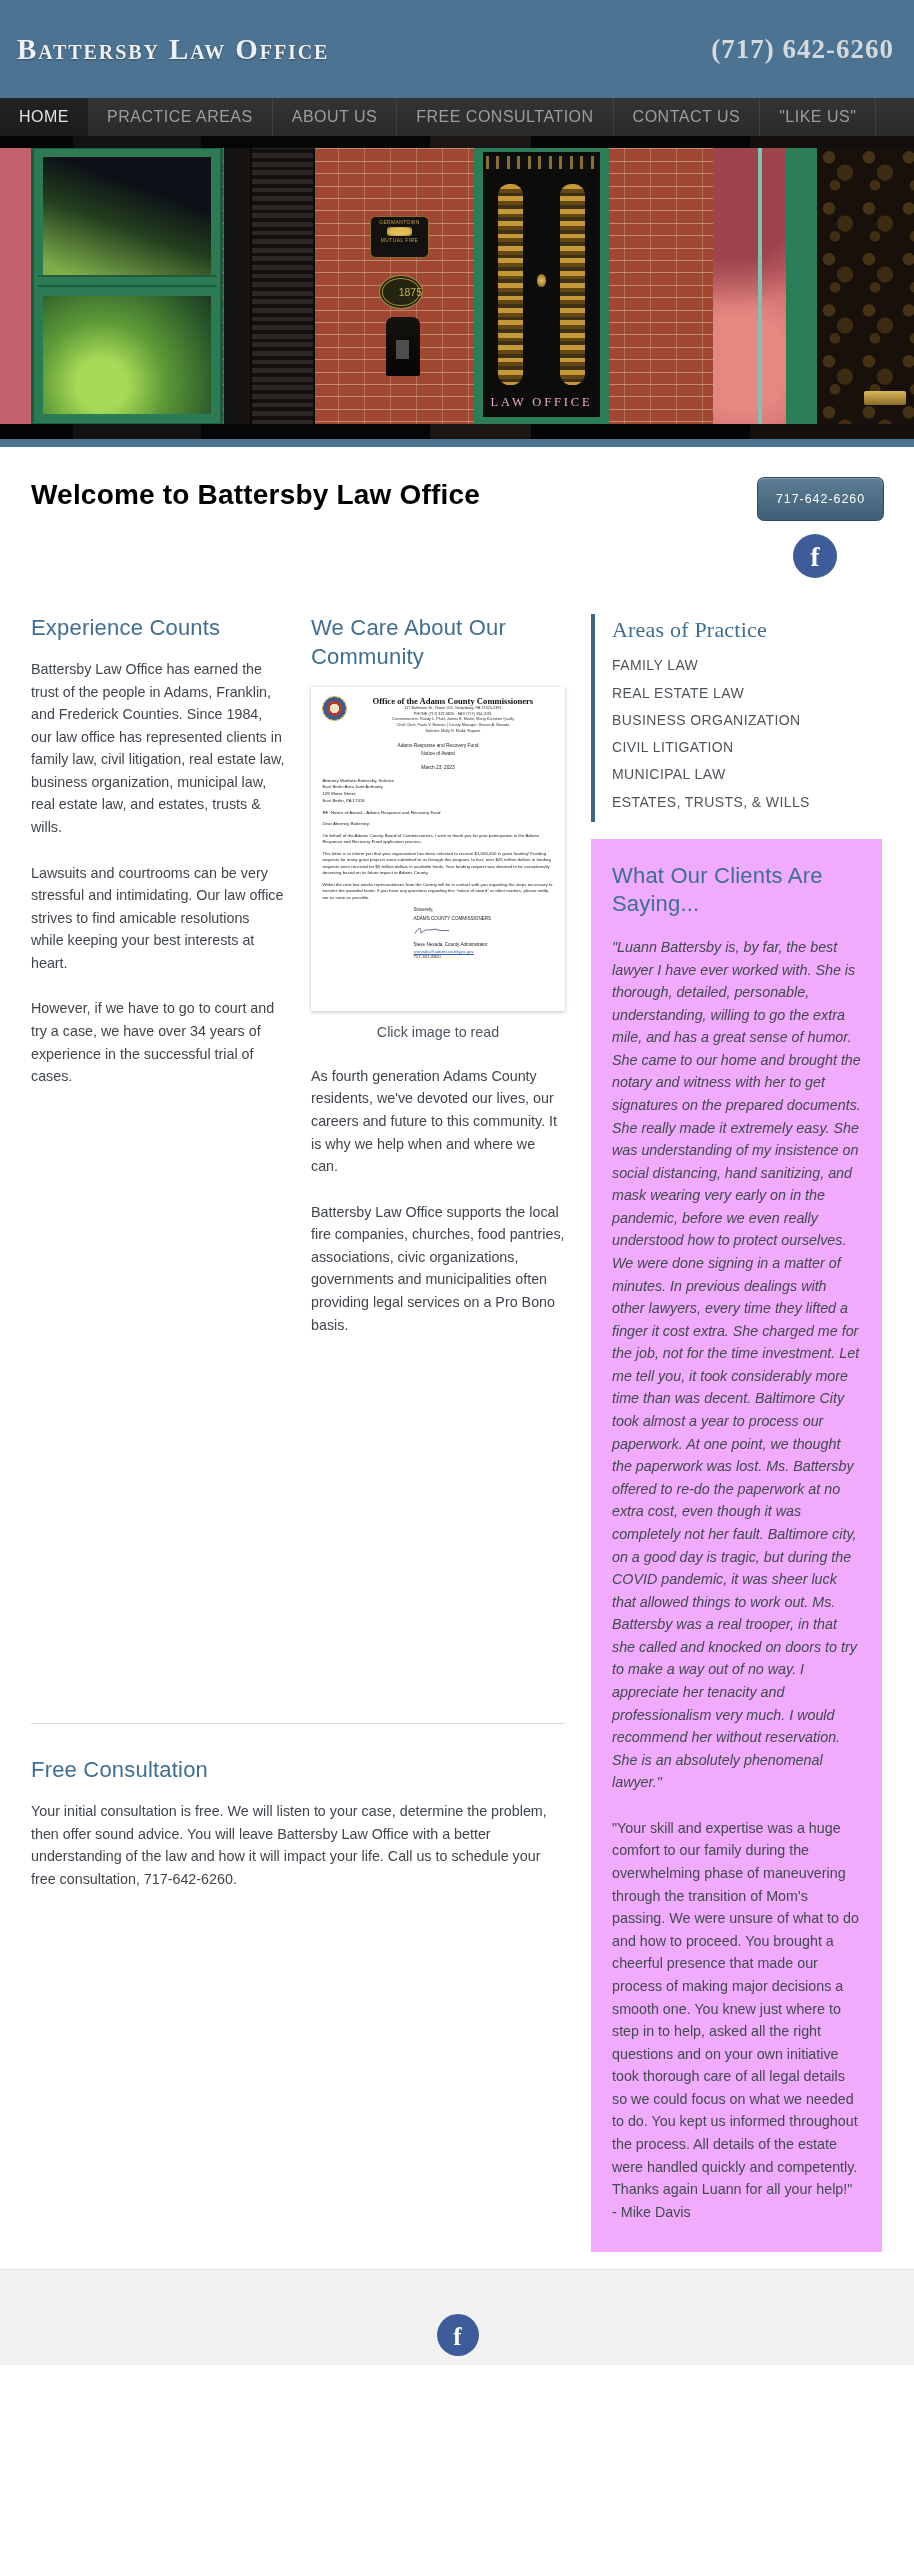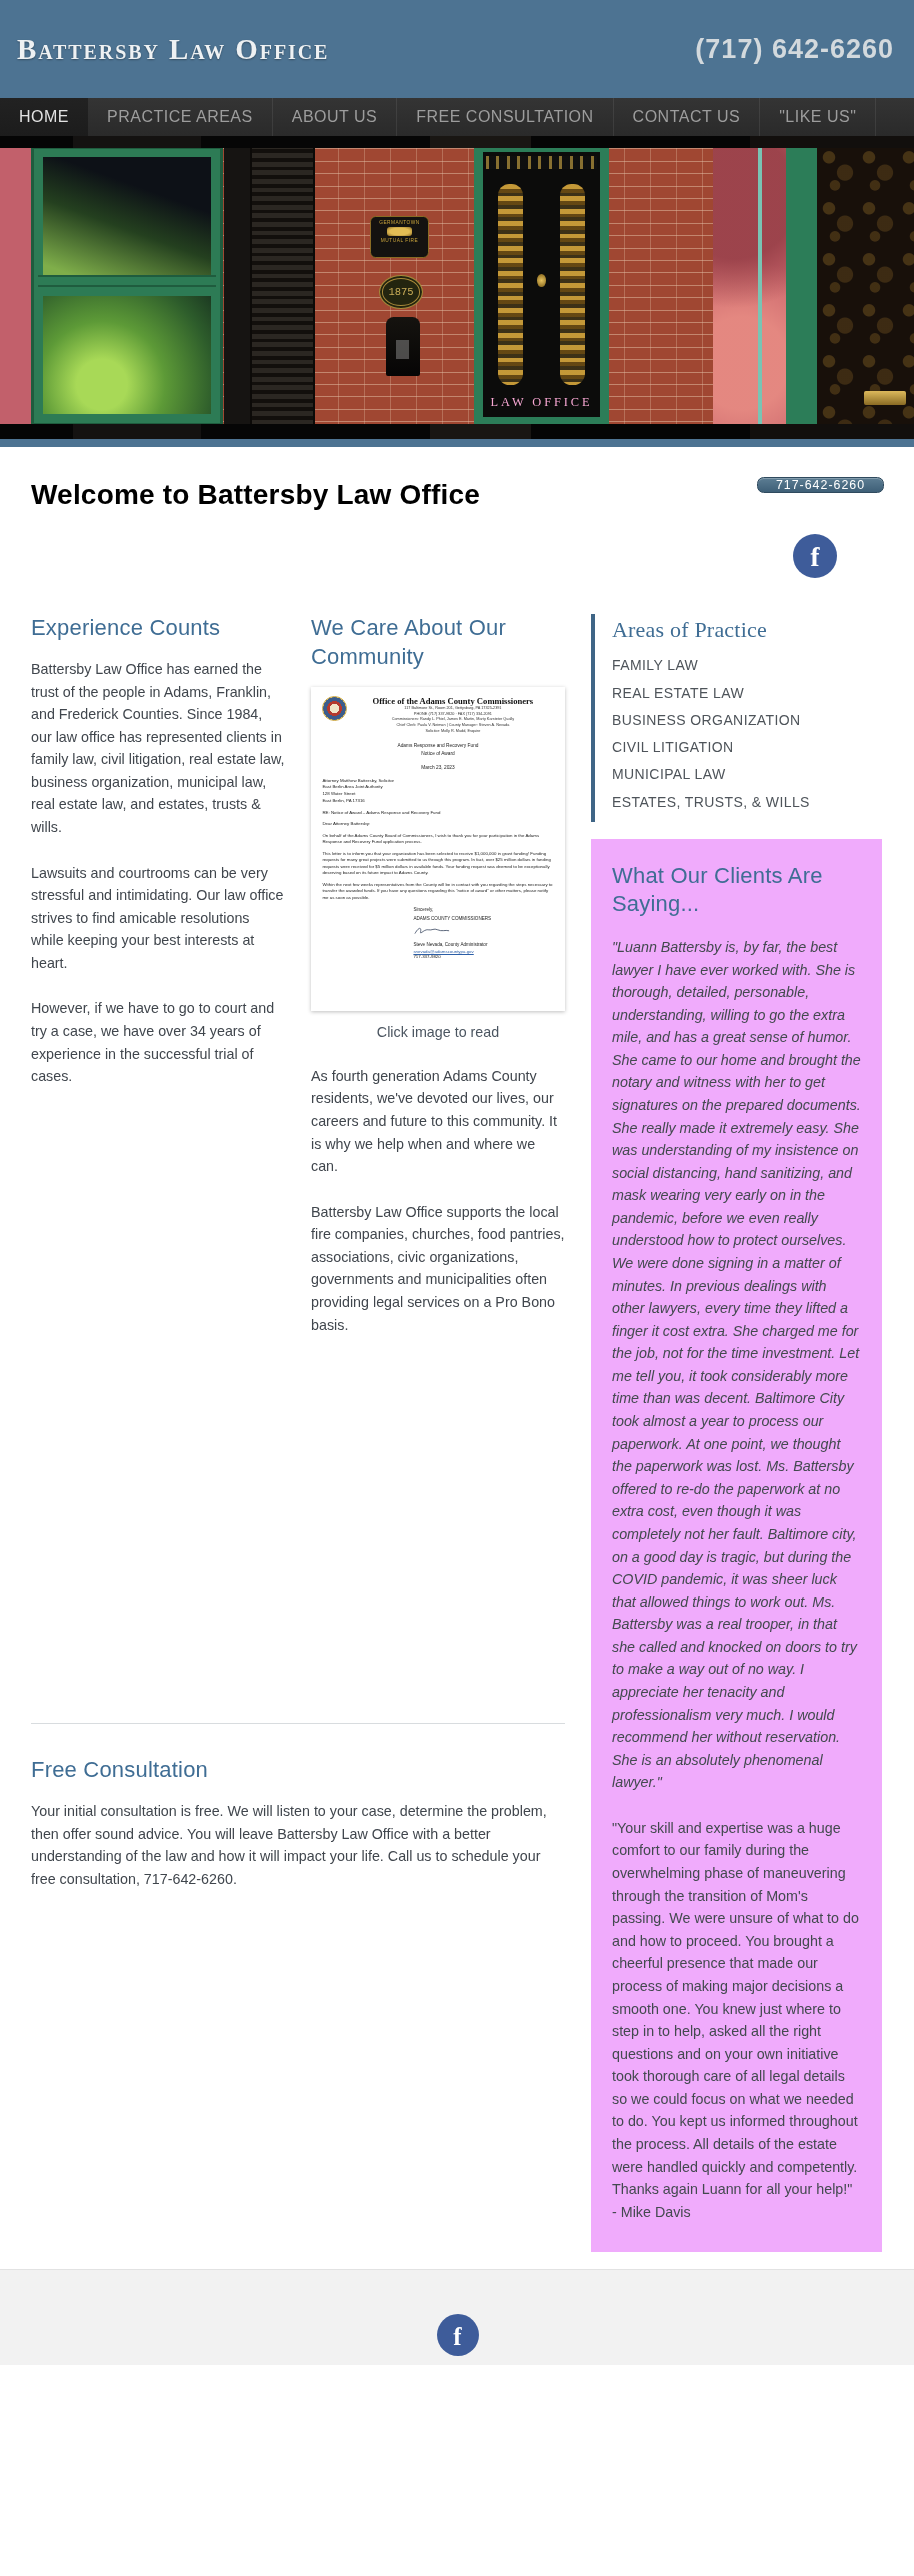--- a/index.html
+++ b/index.html
@@ -2,21 +2,21 @@
 <html><head>
 <meta charset="utf-8">
 <style>
   * { margin:0; padding:0; box-sizing:border-box; }
   body { background:#ffffff; font-family:"Liberation Sans", sans-serif; }
   .page { width:915px; margin:0 auto; background:#fff; }
 
   
   .site-header { height:98px; background:#4d7392; display:flex; align-items:center; justify-content:space-between; padding:0 21px 0 17px; }
   .site-title { font-family:"Liberation Serif", serif; font-variant:small-caps; font-weight:700; letter-spacing:1.9px; font-size:29px; color:#eef1f3; text-shadow:0 1px 1.9px rgba(0,0,0,.35); }
-  .site-phone { font-size:27px; color:#d3d9dd; letter-spacing:1px; font-weight:700; font-family:Liberation Sans, sans-serif; }
+  .site-phone { font-size:27px; color:#d3d9dd; letter-spacing:1px; font-weight:700; font-family:Liberation Serif, serif; }
 
   
   .nav { height:38px; background:linear-gradient(180deg,#343434,#2a2a2a); display:flex; align-items:stretch; }
   .nav-item { display:flex; align-items:center; padding:0 19px; font-size:16px; letter-spacing:0.5px; color:#9d9d9d; border-right:1px solid rgba(255,255,255,.08); cursor:pointer; }
   .nav-item.active { background:linear-gradient(180deg,#222,#1c1c1c); color:#e2e2e2; border-right:none; }
 
   
   .hero { position:relative; height:303px; background:#9d4531; overflow:hidden; }
   .brick { position:absolute; top:0; bottom:0; background-color:#a04732;
     background-image:
@@ -29,21 +29,21 @@
   .pink-wall { position:absolute; top:0; bottom:0; background:#c2606b; }
   .window { position:absolute; left:31px; top:9.5px; width:192px; bottom:13.3px; background:#2d7b55; border:3.8px solid #1f5c3e; padding:8.6px; }
   .pane { position:absolute; left:8.6px; right:8.6px; background:radial-gradient(circle at 35% 75%, #a8d957 0 18%, #5d9a37 45%, #2d5c2b 80%, #1c3a22 100%); }
   .pane-top { top:8.6px; height:46%; background:linear-gradient(200deg,#0d1117 0 30%, #24401f 55%, #7fae4a 90%); }
   .pane-bottom { top:calc(46% + 21px); bottom:8.6px; }
   .window-rail { position:absolute; left:3.8px; right:3.8px; top:46%; height:12.4px; background:#2d7b55; border-top:2.9px solid #1f5c3e; border-bottom:2.9px solid #1f5c3e; }
   .trim-dark { position:absolute; top:0; bottom:0; background:#161412; }
   .shutters { position:absolute; top:0; bottom:0; background:repeating-linear-gradient(180deg,#2b2722 0 4.8px,#120f0c 4.8px 8.6px); border-left:2.9px solid #0c0a08; border-right:2.9px solid #0c0a08; }
   .plaque-germantown { position:absolute; left:370px; top:80px; width:59px; height:42px; background:#141210; border:1.9px solid #8a6b24; border-radius:5.7px; color:#c9a43c; text-align:center; font-size:4.8px; letter-spacing:0.5px; padding-top:2.9px; }
   .plaque-hands { width:25px; height:9.5px; margin:1.9px auto; background:radial-gradient(ellipse at 50% 50%, #e3bd55 0 55%, #8a6b24 100%); border-radius:2.9px; }
-  .plaque-oval { position:absolute; left:379px; top:139px; width:44px; height:34px; background:#23250f; border:1.9px solid #a7893a; border-radius:50%; display:flex; align-items:center; justify-content:center; color:#c9ad58; font-family:Liberation Mono, monospace; font-size:10.5px; box-shadow:inset 0 0 0 1.9px #23250f, inset 0 0 0 2.9px #a7893a; }
+  .plaque-oval { position:absolute; left:379px; top:139px; width:44px; height:34px; background:#23250f; border:1.9px solid #a7893a; border-radius:50%; display:flex; align-items:center; justify-content:flex-end; color:#c9ad58; font-family:Liberation Sans, sans-serif; font-size:10.5px; box-shadow:inset 0 0 0 1.9px #23250f, inset 0 0 0 2.9px #a7893a; }
   .mailbox { position:absolute; left:386px; top:181px; width:34px; height:59px; background:linear-gradient(180deg,#15130f,#060505); border-radius:7.6px 7.6px 1.9px 1.9px; }
   .mailbox::after { content:""; position:absolute; left:9.5px; top:23px; width:13.3px; height:19px; background:#c9c9c9; opacity:.35; }
   .door { position:absolute; left:474px; top:7.6px; width:135px; bottom:13.3px; background:#2c7d58; padding:8.6px; }
   .door-inner { position:relative; width:100%; height:100%; background:#0c0c0b; }
   .transom { position:absolute; left:3.8px; right:3.8px; top:3.8px; height:13.3px; background:repeating-linear-gradient(90deg,#a7893a 0 2.9px,#101010 2.9px 10.5px); opacity:.8; }
   .gold-col { position:absolute; top:32px; bottom:32px; width:25px; border-radius:11.4px;
     background:repeating-linear-gradient(180deg, rgba(206,160,58,.95) 0 4.8px, rgba(110,78,20,.9) 4.8px 8.6px, rgba(206,160,58,.25) 8.6px 12.4px); }
   .gold-col.left { left:15.2px; } .gold-col.right { right:15.2px; }
   .door-knob { position:absolute; left:50%; top:46%; width:9.5px; height:13.3px; margin-left:-4.8px; background:radial-gradient(circle,#e8c45f,#7c5c16); border-radius:50%; }
   .door-sign { position:absolute; left:0; right:0; bottom:7.6px; text-align:center; font-family:"Liberation Serif", serif; color:#f9a8d4; font-size:12.4px; letter-spacing:2.9px; }
@@ -57,21 +57,21 @@
       radial-gradient(circle at 70% 60%, rgba(190,140,50,.22) 0 7.6px, transparent 8.6px),
       radial-gradient(circle at 45% 85%, rgba(190,140,50,.25) 0 4.8px, transparent 5.7px);
     background-size:40px 51px; }
   .ornate-plaque { position:absolute; right:9.5px; bottom:21px; width:42px; height:13.3px; background:linear-gradient(180deg,#dcb95c,#8a6b24); border-radius:1.9px; }
   .hero-blue-bar { height:7.6px; background:#4d7392; }
 
   
   .main { padding:27px 31px 0 31px; }
   .welcome-row { position:relative; height:133px; }
   .welcome-title { font-size:28px; font-weight:700; color:#000000; letter-spacing:0.2px; padding-top:5.7px; }
-  .call-button { position:absolute; right:0; top:3.8px; width:127px; height:16px; border:1px solid #2f4a5e; border-radius:6.7px;
+  .call-button { position:absolute; right:0; top:3.8px; width:127px; height:44px; border:1px solid #2f4a5e; border-radius:6.7px;
     background:linear-gradient(180deg,#5c7d93,#3e5f77); color:#fff; font-size:12.4px; letter-spacing:1px; cursor:pointer;
     box-shadow:inset 0 1px 0 rgba(255,255,255,.25); font-family:"Liberation Sans", sans-serif; }
   .fb-circle { position:absolute; right:47px; top:60px; width:44px; height:44px; border-radius:50%; background:#3e5c9a; color:#fff;
     display:flex; align-items:center; justify-content:center; font-family:"Liberation Serif", serif; font-weight:700; font-size:27px; cursor:pointer; }
   .fb-circle span { position:relative; top:1.9px; }
 
   .columns { display:grid; grid-template-columns:254px 254px 291px; column-gap:26px; row-gap:25px; padding-top:7.6px; }
   h2.sec { font-size:22px; font-weight:500; color:#3f6d94; letter-spacing:0.2px; line-height:1.3; margin-bottom:15.2px; }
   .body-p { font-size:14.3px; line-height:1.58; color:#40464d; margin-bottom:23px; }
 

